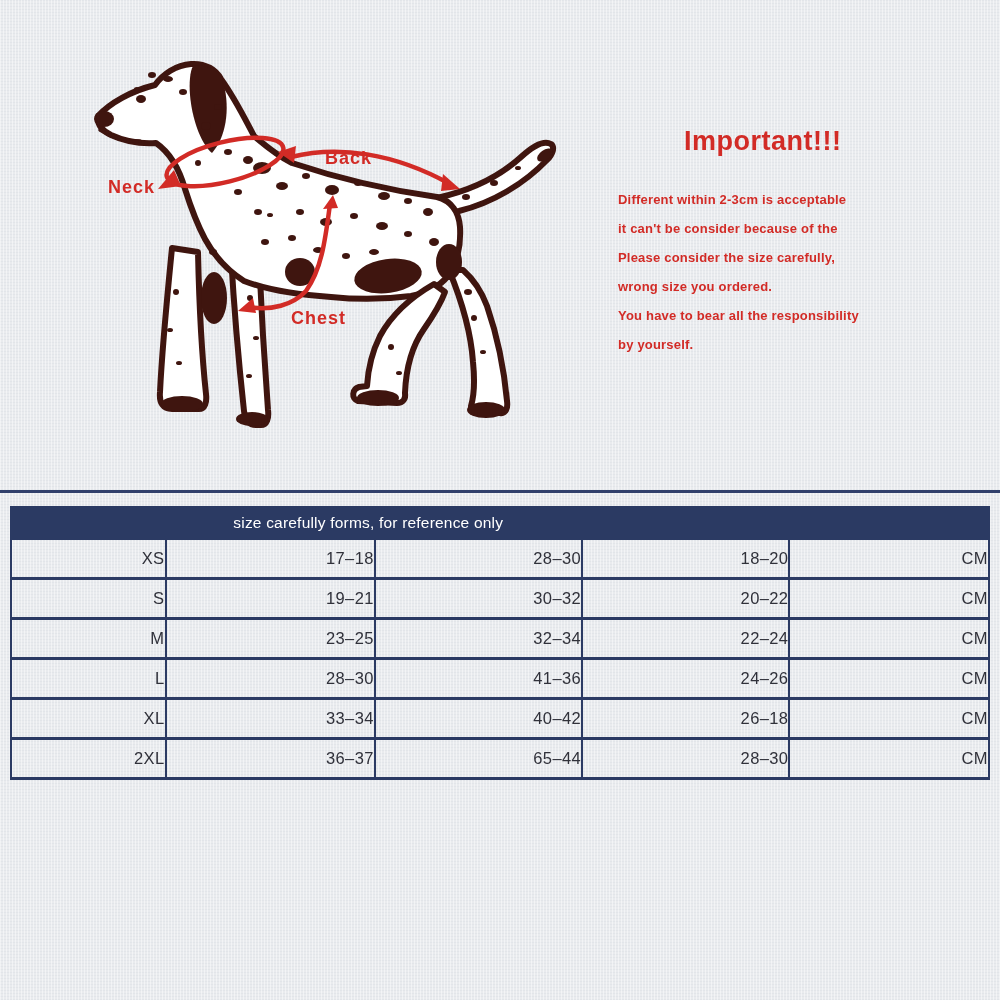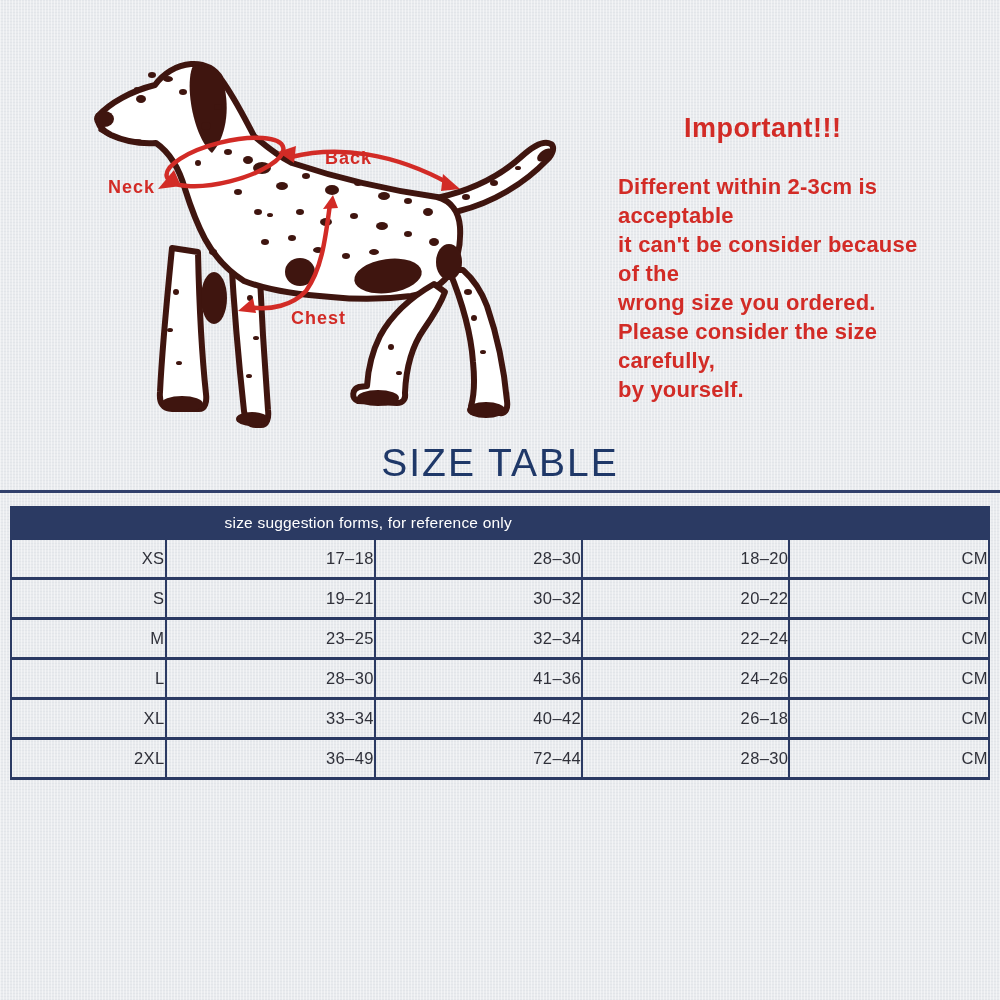--- a/index.html
+++ b/index.html
@@ -25,22 +25,22 @@
   .dog-label {
     position:absolute; color:#d22b26; font-weight:bold;
     font-size:18px; letter-spacing:1px; line-height:20px;
   }
   .lbl-neck { left:108px; top:177px; }
   .lbl-back { left:325px; top:148px; }
   .lbl-chest{ left:291px; top:308px; }
 
   
   .important-block { position:absolute; left:618px; top:110px; width:320px; color:#d22b26; }
-  .important-title { margin:3px 0 28px 66px; font-size:27px; font-weight:bold; letter-spacing:0.5px; }
-  .important-line { margin:0; font-size:22px; font-weight:bold; line-height:29px; letter-spacing:0.2px; }
+  .important-title { margin:16px 0 28px 66px; font-size:27px; font-weight:bold; letter-spacing:0.5px; }
+  .important-line { margin:0; font-size:13px; font-weight:bold; line-height:29px; letter-spacing:0.2px; }
 
   
   .size-title {
     position:absolute; top:441px; left:0; width:100%;
     text-align:center; font-size:39px; font-weight:400;
     color:#1f3868; letter-spacing:2px;
   }
   .divider { position:absolute; top:490px; left:0; width:1000px; height:3px; background:#31406b; }
 
   table.size-table {
@@ -163,40 +163,40 @@
   </svg>
 
   <span class="dog-label lbl-neck">Neck</span>
   <span class="dog-label lbl-back">Back</span>
   <span class="dog-label lbl-chest">Chest</span>
 
   <div class="important-block">
     <h2 class="important-title">Important!!!</h2>
     <p class="important-line">Different within 2-3cm is acceptable</p>
     <p class="important-line">it can't be consider because of the</p>
+    <p class="important-line">Please consider the size carefully,</p>
     <p class="important-line">wrong size you ordered.</p>
-    <p class="important-line">Please consider the size carefully,</p>
+    <p class="important-line">You have to bear all the responsibility</p>
     <p class="important-line">by yourself.</p>
   </div>
 
-  <div class="size-title">SIZE TABLE</div>
   <div class="divider"></div>
 
   <table class="size-table">
     <colgroup>
       <col style="width:15.8%">
         <col style="width:21.4%">
         <col style="width:21.2%">
       <col style="width:21.2%">
         <col style="width:20.4%">
     </colgroup>
     <tbody>
       <tr>
         <td class="band-cell" colspan="5">
-          <span class="band-text">size suggestion forms, for reference only</span>
+          <span class="band-text">size carefully forms, for reference only</span>
         </td>
       </tr>
       <tr class="data-row">
         <td>XS</td>
         <td>17–18</td>
         <td>28–30</td>
         <td>18–20</td>
         <td>CM</td>
       </tr>
       <tr class="data-row">
@@ -222,21 +222,21 @@
       </tr>
       <tr class="data-row">
         <td>XL</td>
         <td>33–34</td>
         <td>40–42</td>
         <td>26–18</td>
         <td>CM</td>
       </tr>
       <tr class="data-row">
         <td>2XL</td>
-        <td>36–49</td>
-        <td>72–44</td>
+        <td>36–37</td>
+        <td>65–44</td>
         <td>28–30</td>
         <td>CM</td>
       </tr>
     </tbody>
   </table>
 
 </div>
 
 </body></html>

